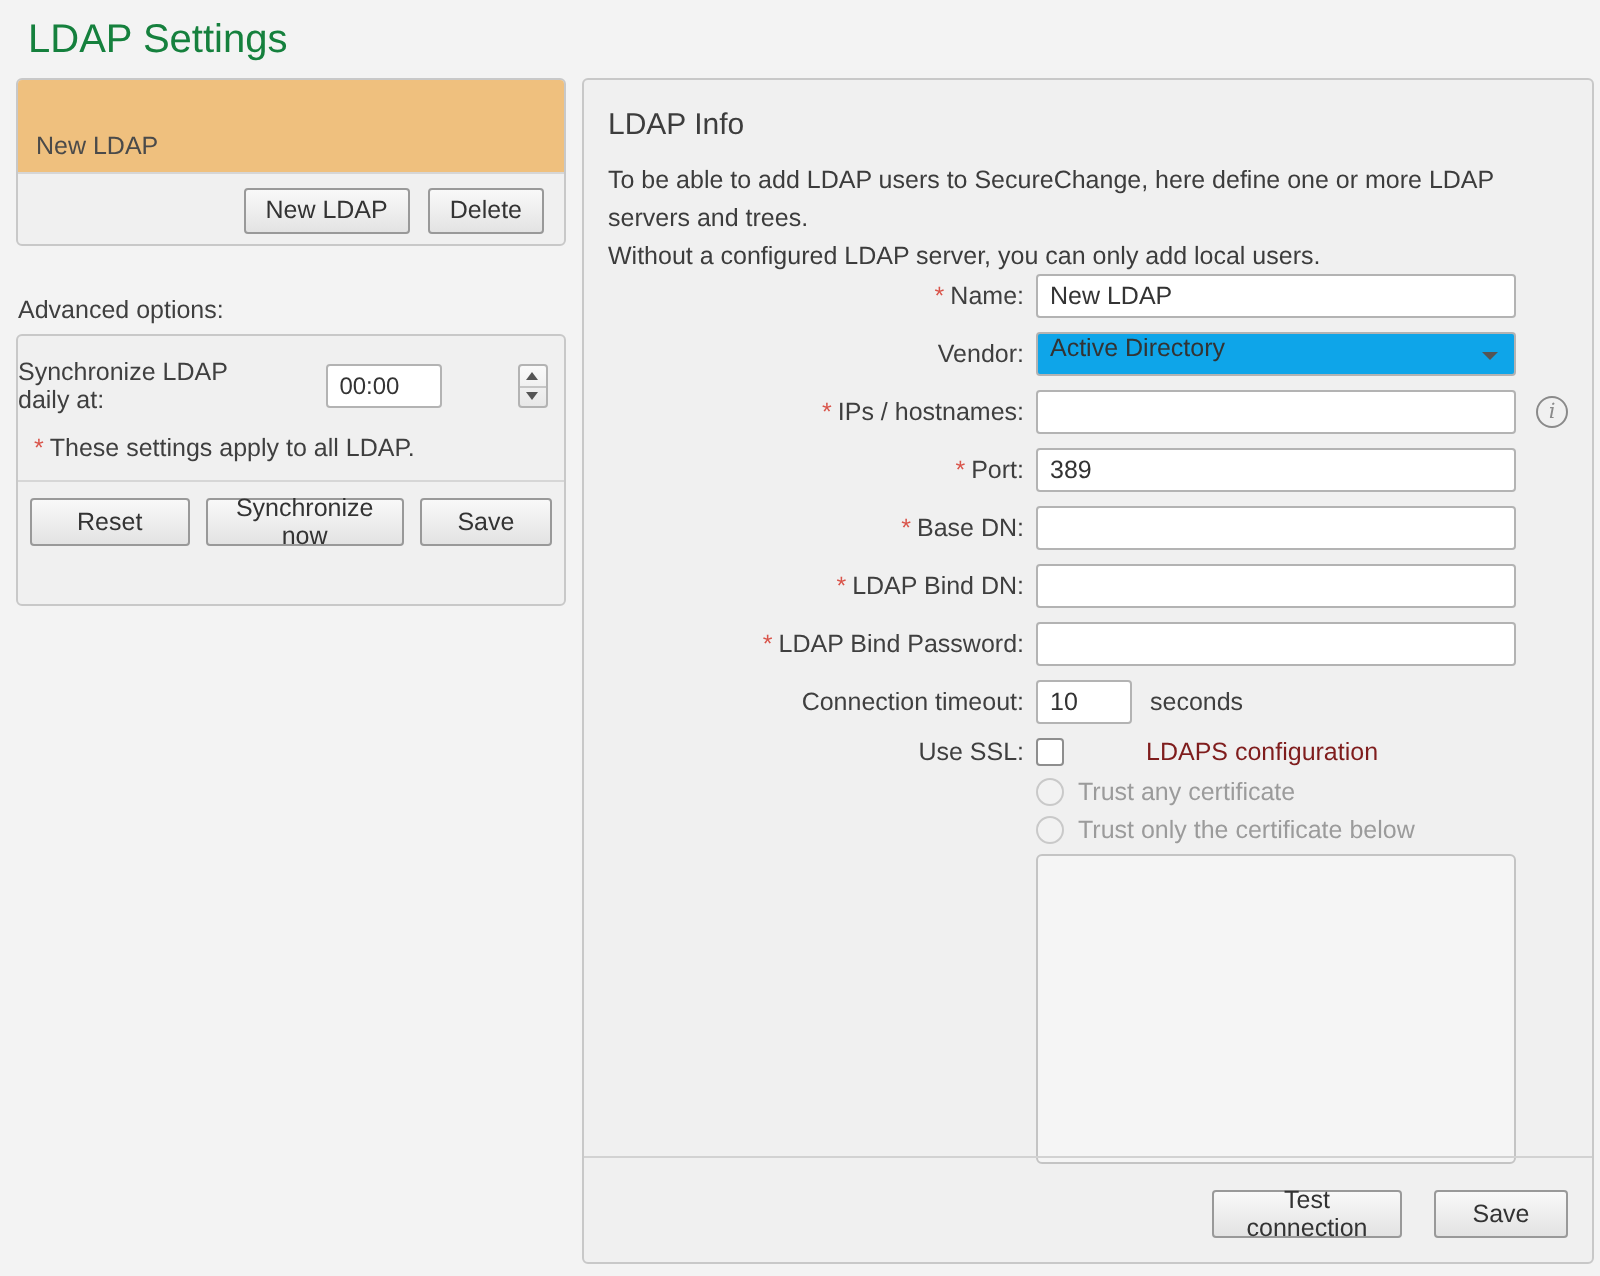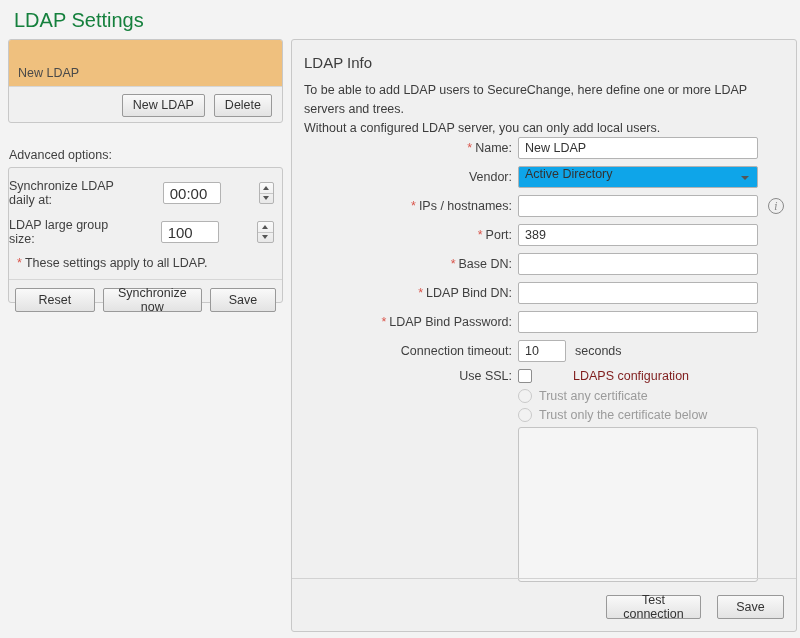--- a/index.html
+++ b/index.html
@@ -51,21 +51,21 @@
   .adv-panel { left: 8px; top: 167px; width: 275px; height: 136px; }
   .adv-row {
     display: flex; align-items: center; justify-content: flex-end;
     padding-right: 8px; margin-top: 11px; gap: 36px;
   }
   .adv-row .lbl { margin-right: 6px; color: #3f3f3f; }
   .spin-input {
     width: 58px; height: 22px;
     border: 1px solid #b3b3b3; border-radius: 2px;
     background: #fff; padding: 0 6px;
-    font-family: "Liberation Sans", sans-serif; font-size: 15px; color: #333;
+    font-family: "Liberation Sans", sans-serif; font-size: 12px; color: #333;
   }
   .spinner {
     width: 20px; height: 22px; margin-left: 2px;
     border: 1px solid #b3b3b3; border-radius: 2px;
     background: linear-gradient(#fafafa, #e8e8e8);
     display: flex; flex-direction: column;
   }
   .spin-up, .spin-down { flex: 1; display: flex; align-items: center; justify-content: center; }
   .spin-up { border-bottom: 1px solid #c6c6c6; }
   .tri-up { width: 0; height: 0; border-left: 3.5px solid transparent; border-right: 3.5px solid transparent; border-bottom: 4px solid #555; }
@@ -170,32 +170,20 @@
     <input class="spin-input" value="00:00" style="">
     <span class="spinner">
       <span class="spin-up">
           <span class="tri-up"></span>
         </span>
       <span class="spin-down">
           <span class="tri-down"></span>
         </span>
     </span>
   </div>
-  <div class="adv-row">
-    <span class="lbl">LDAP large group size:</span>
-    <input class="spin-input" value="100" style="">
-    <span class="spinner">
-      <span class="spin-up">
-          <span class="tri-up"></span>
-        </span>
-      <span class="spin-down">
-          <span class="tri-down"></span>
-        </span>
-    </span>
-  </div>
   <div class="adv-note">
     <span class="req">*</span><span>These settings apply to all LDAP.</span>
   </div>
   <div class="adv-sep"></div>
   <div class="adv-btn-row">
     <button class="btn btn-reset">Reset</button>
     <button class="btn btn-syncnow">Synchronize now</button>
     <button class="btn btn-advsave">Save</button>
   </div>
 </div>

